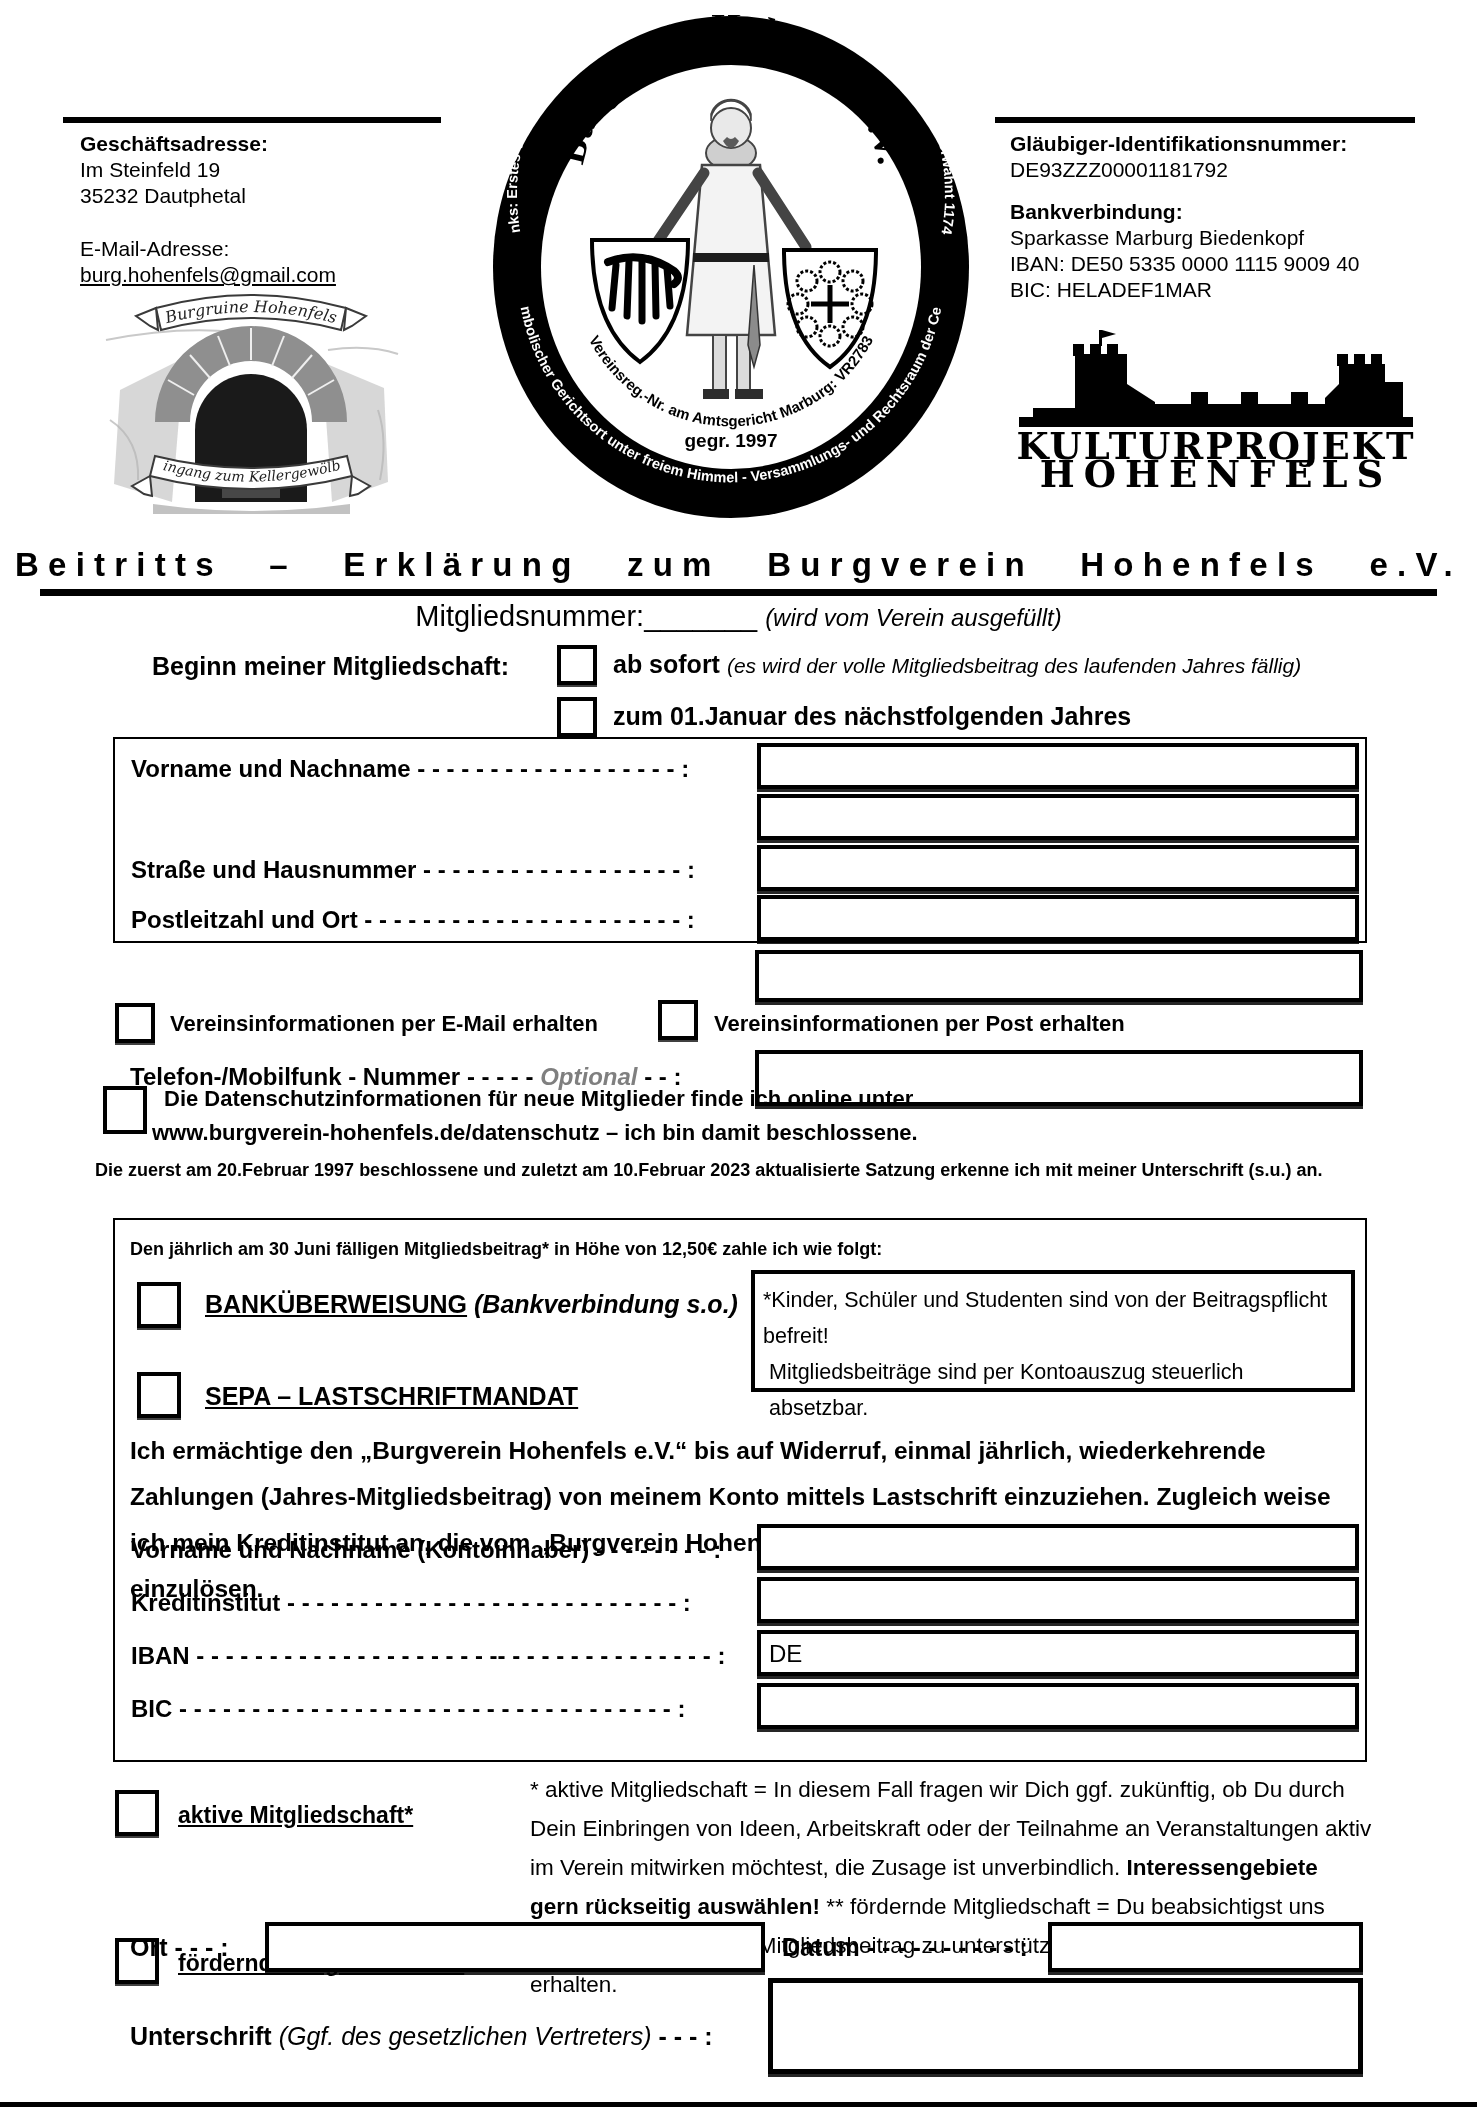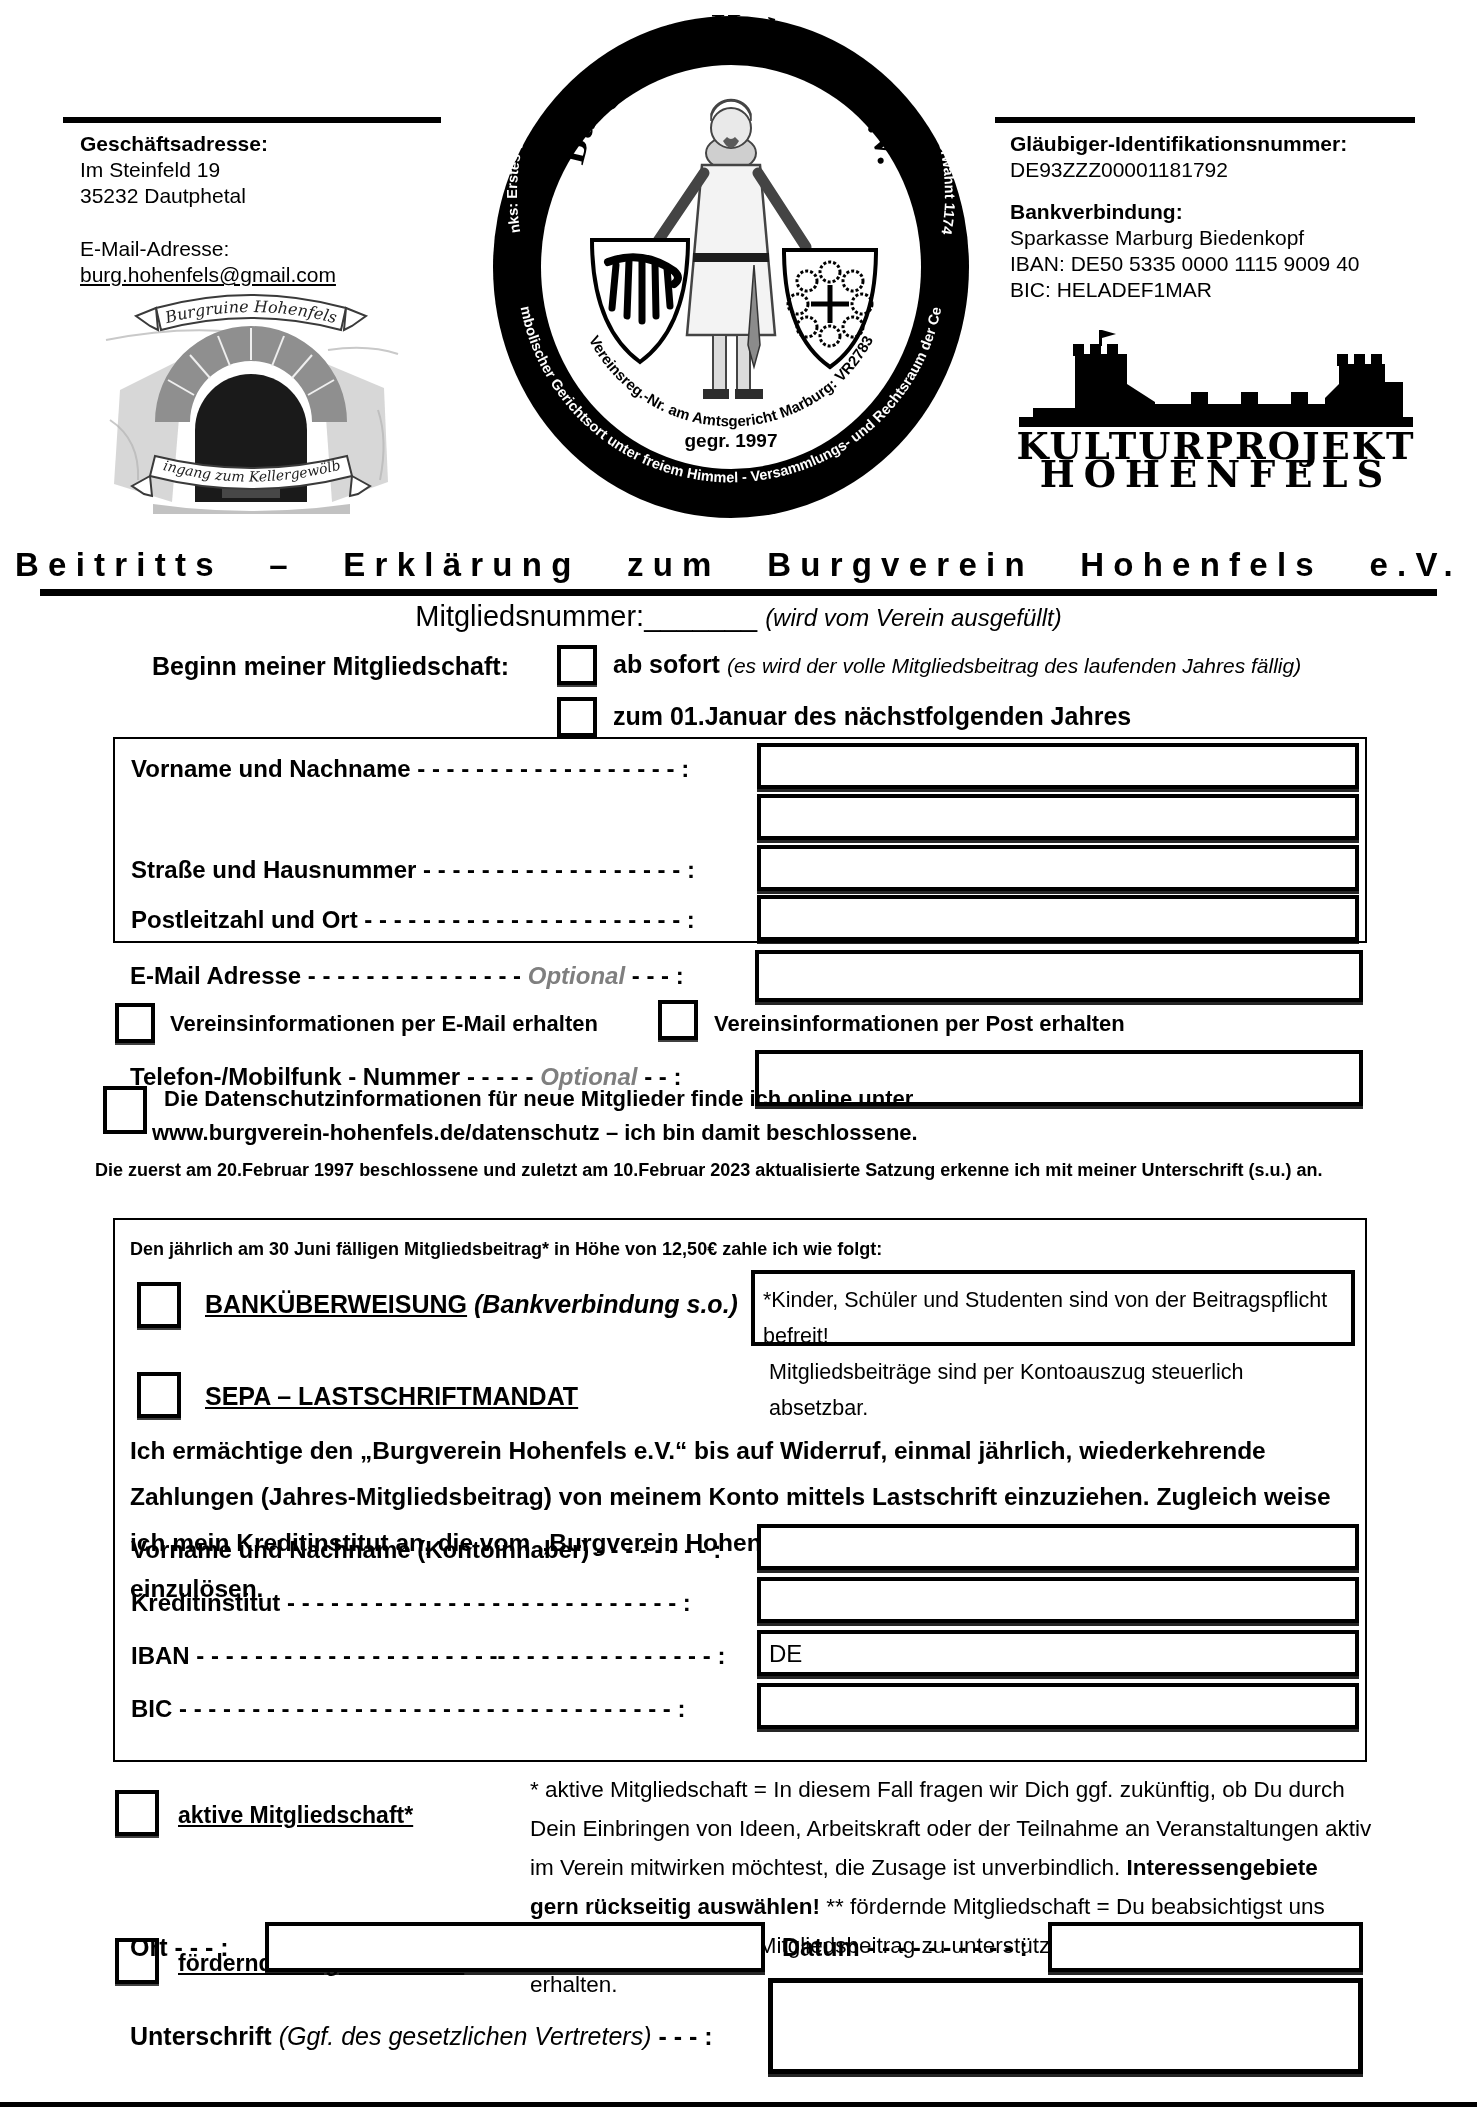--- a/index.html
+++ b/index.html
@@ -195,23 +195,20 @@
   <div class="outerbox" style="left:113px;top:737px;width:1254px;height:206px;">
     <div class="abs fieldlabel" style="left:16px;top:16px;">Vorname und Nachname  - - - - - - - - - - - - - - - - - -  :</div>
     <div class="ibox" style="left:642px;top:4px;width:602px;height:46px;"></div>
     <div class="ibox" style="left:642px;top:55px;width:602px;height:46px;"></div>
     <div class="abs fieldlabel" style="left:16px;top:117px;">Straße und Hausnummer  - - - - - - - - - - - - - - - - - - :</div>
     <div class="ibox" style="left:642px;top:106px;width:602px;height:46px;"></div>
     <div class="abs fieldlabel" style="left:16px;top:167px;">Postleitzahl und Ort  - - - - - - - - - - - - - - - - - - - - - - :</div>
     <div class="ibox" style="left:642px;top:156px;width:602px;height:46px;"></div>
   </div>
 
-  <div class="abs fieldlabel" style="left:130px;top:962px;">
-    <span>E-Mail Adresse  - - - - - - - - - - - - - - - </span><span class="opt">Optional</span><span> - - - :</span>
-  </div>
   <div class="ibox" style="left:755px;top:950px;width:608px;height:52px;"></div>
   <div class="cb" style="left:115px;top:1003px;width:40px;height:40px;"></div>
   <div class="abs b" style="left:170px;top:1011px;font-size:22px;white-space:nowrap;">Vereinsinformationen per E-Mail erhalten</div>
   <div class="cb" style="left:658px;top:1000px;width:40px;height:40px;"></div>
   <div class="abs b" style="left:714px;top:1011px;font-size:22px;white-space:nowrap;">Vereinsinformationen per Post erhalten</div>
   <div class="abs fieldlabel" style="left:130px;top:1063px;">
     <span>Telefon-/Mobilfunk - Nummer - - - - - </span><span class="opt">Optional</span><span>  - - :</span>
   </div>
   <div class="ibox" style="left:755px;top:1050px;width:608px;height:56px;"></div>
 
@@ -222,21 +219,21 @@
   </div>
 
   <div class="abs bigpar" style="left:95px;top:1152px;width:1305px;">Die zuerst am 20.Februar 1997 beschlossene und zuletzt am 10.Februar 2023 aktualisierte Satzung erkenne ich mit meiner Unterschrift (s.u.) an.</div>
 
   <div class="outerbox" style="left:113px;top:1218px;width:1254px;height:544px;">
     <div class="abs bigpar" style="left:15px;top:11px;white-space:nowrap;">Den jährlich am 30 Juni fälligen Mitgliedsbeitrag* in Höhe von 12,50€ zahle ich wie folgt:</div>
     <div class="cb" style="left:22px;top:62px;width:44px;height:46px;"></div>
     <div class="abs" style="left:90px;top:70px;font-size:25px;white-space:nowrap;">
       <span class="b u">BANKÜBERWEISUNG</span><span class="b i"> (Bankverbindung s.o.)</span>
     </div>
-    <div class="notebox" style="left:636px;top:50px;width:604px;height:76px;">
+    <div class="notebox" style="left:636px;top:50px;width:604px;height:122px;">
       <div>*Kinder, Schüler und Studenten sind von der Beitragspflicht befreit!</div>
       <div style="margin-left:6px;">Mitgliedsbeiträge sind per Kontoauszug steuerlich absetzbar.</div>
     </div>
     <div class="cb" style="left:22px;top:152px;width:44px;height:46px;"></div>
     <div class="abs b u" style="left:90px;top:162px;font-size:25px;white-space:nowrap;">SEPA – LASTSCHRIFTMANDAT</div>
     <div class="abs" style="left:15px;top:208px;width:1218px;font-size:24.5px;font-weight:bold;line-height:46px;">Ich ermächtige den „Burgverein Hohenfels e.V.“ bis auf Widerruf, einmal jährlich, wiederkehrende Zahlungen (Jahres-Mitgliedsbeitrag) von meinem Konto mittels Lastschrift einzuziehen. Zugleich weise ich mein Kreditinstitut an, die vom „Burgverein Hohenfels e.V.“ auf mein Konto gezogenen Lastschriften einzulösen.</div>
     <div class="abs fieldlabel" style="left:16px;top:316px;">Vorname und Nachname (Kontoinhaber) - - - - - - - - :</div>
     <div class="ibox" style="left:642px;top:304px;width:602px;height:46px;"></div>
     <div class="abs fieldlabel" style="left:16px;top:369px;">Kreditinstitut  - - - - - - - - - - - - - - - - - - - - - - - - - - - :</div>
     <div class="ibox" style="left:642px;top:357px;width:602px;height:46px;"></div>

